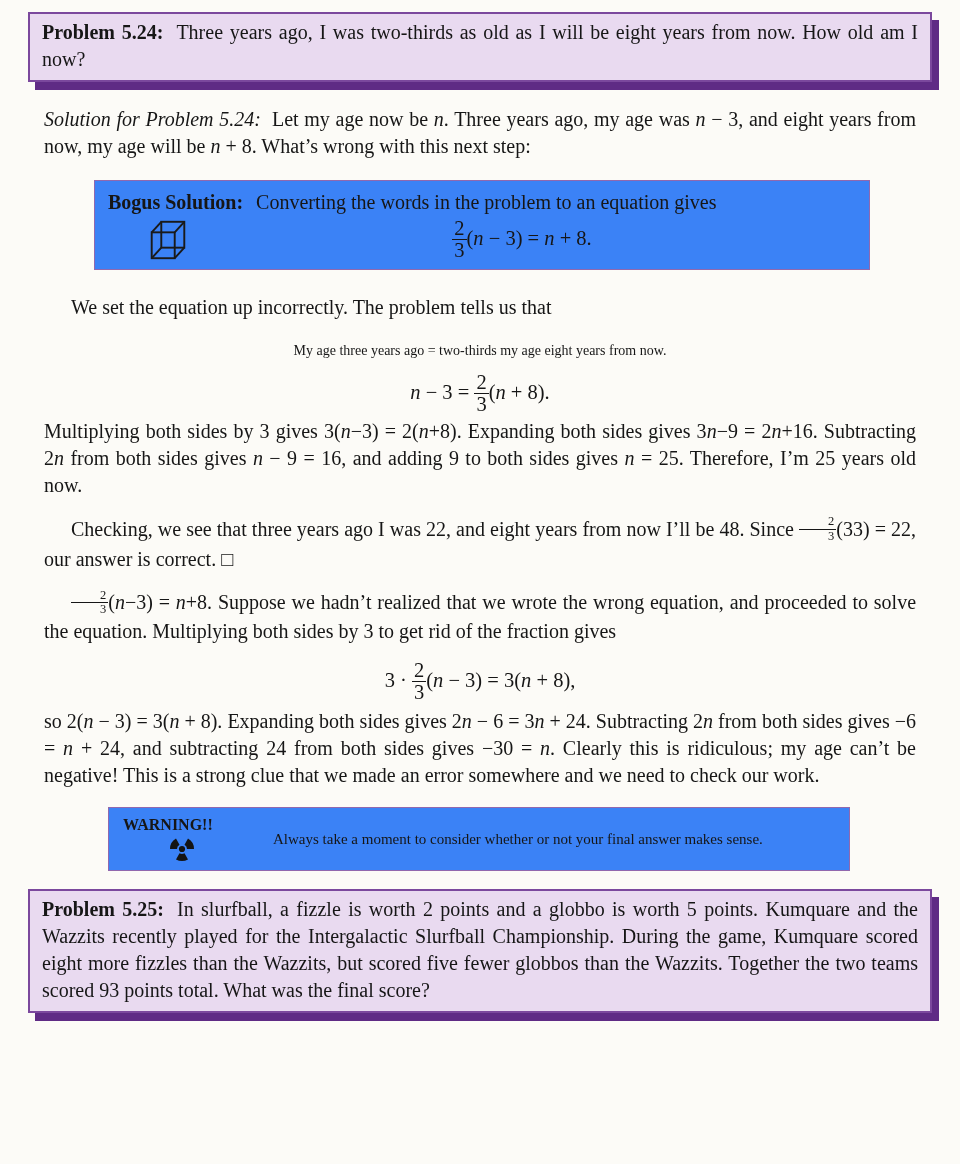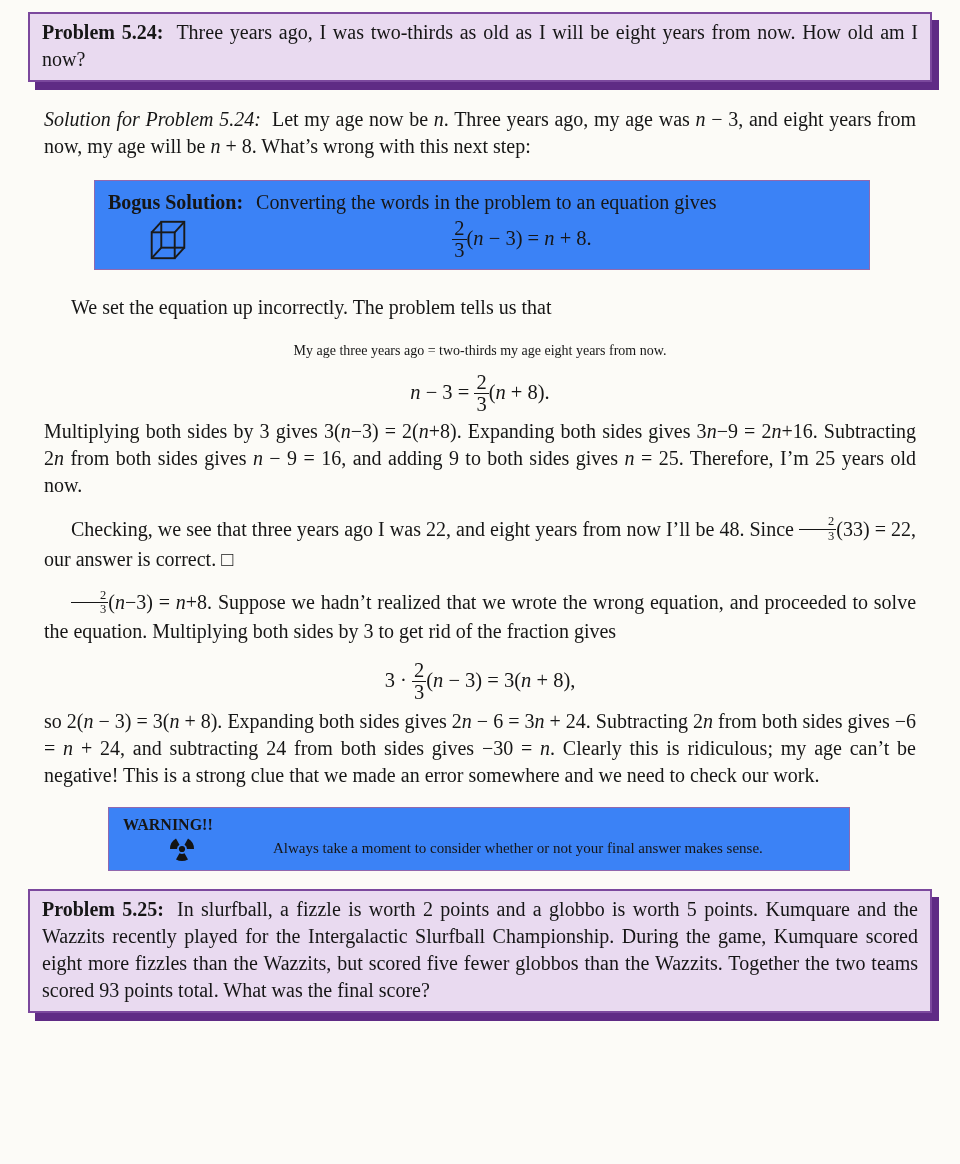--- a/index.html
+++ b/index.html
@@ -24,21 +24,21 @@
   .lavbox{
     background:#3b82f6;
     border:1.5px solid #9168ae;
     box-sizing:border-box;
   }
   .bogusbox{margin:20px 0 24px 66px;width:776px;padding:8px 13px 6px;font-size:20px;line-height:27px}
   .bogus-row2{display:flex;align-items:center;margin-top:1px}
   .cube-wrap{flex:0 0 auto;margin-left:40px;line-height:0}
   .bogus-eq{flex:1;text-align:center}
 
-  .warnbox{display:flex;align-items:flex-end;margin:18px 0 18px 80px;width:742px;padding:8px 12px 8px 14px}
+  .warnbox{display:flex;align-items:center;margin:18px 0 18px 80px;width:742px;padding:8px 12px 8px 14px}
   .warn-left{flex:0 0 150px}
   .warn-left .blabel{margin-right:0}
   .rad-wrap{display:block;margin:2px 0 0 46px;line-height:0}
   .warn-text{flex:1;font-size:15px;line-height:28px;text-align:justify}
 
   
   .para{font-size:20px;line-height:27px;text-align:justify;margin:16px}
   .indent{text-indent:27px}
   .lead{font-style:italic;margin-right:11px}
   .it{font-style:italic}

